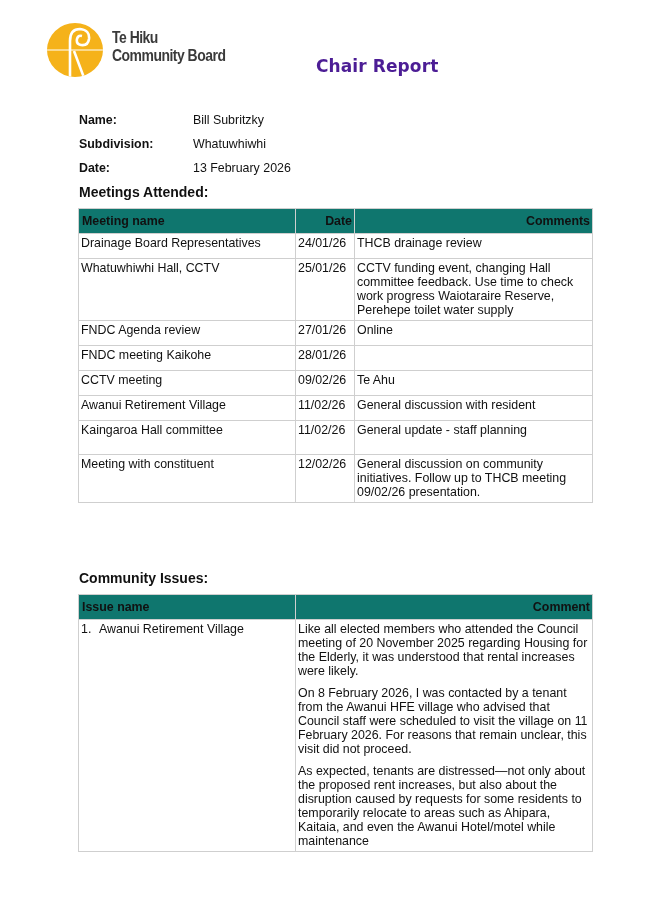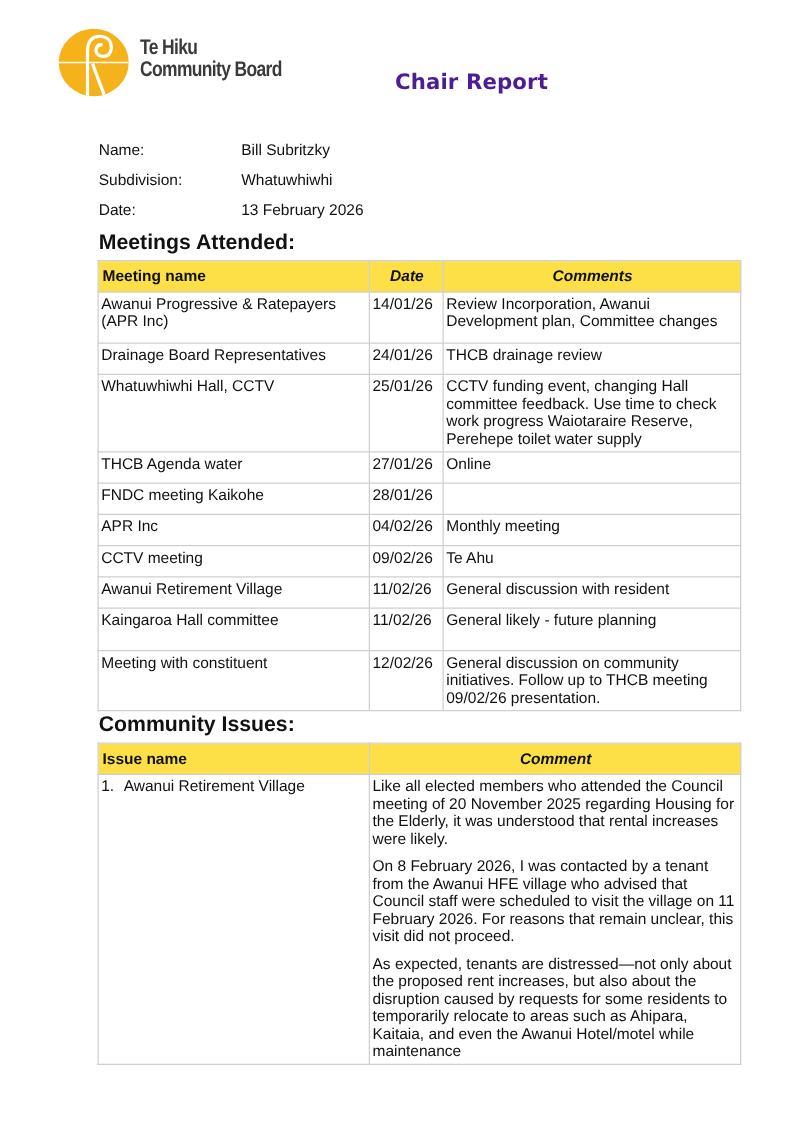--- a/index.html
+++ b/index.html
@@ -6,27 +6,27 @@
   body { width: 645px; height: 912px; position: relative; overflow: hidden;
          font-family: "Liberation Sans", sans-serif; color: #111; }
   .logo { position: absolute; left: 46px; top: 21px; width: 180px; height: 58px; }
   .logo svg { position: absolute; left: 0; top: 0; }
   .logo-text { position: absolute; left: 66px; top: 8px; font-family: "Liberation Sans", sans-serif;
                font-weight: bold; color: #3a3a3a; font-size: 17px; line-height: 18px;
                letter-spacing: -0.6px; transform: scaleX(0.82); transform-origin: left top; white-space: nowrap; }
   .title { position: absolute; left: 316px; top: 56px; font-size: 17px; font-weight: bold;
            font-family: "DejaVu Sans", sans-serif; color: #4c1d95; letter-spacing: 0.1px; }
   .meta { position: absolute; left: 79px; font-size: 12.4px; }
-  .meta .lbl { position: absolute; left: 0; white-space: nowrap; }
+  .meta .lbl { position: absolute; left: 0; white-space: nowrap; font-weight: bold; }
   .meta .val { position: absolute; left: 78px; white-space: nowrap; margin-left: 36px; }
-  .section-h { position: absolute; left: 79px; font-size: 17px; font-weight: bold; text-align: right; }
+  .section-h { position: absolute; left: 79px; font-size: 14px; font-weight: bold; text-align: right; }
   table { position: absolute; border-collapse: collapse; font-size: 12.4px; line-height: 14px; }
   td, th { border: 1px solid #cfcfcf; vertical-align: top; padding: 2px 2px 3px 2px; text-align: left; }
-  th { background: #fde047; font-weight: bold; padding: 5px 2px 5px 3px; }
-  th.center { text-align: center; font-style: italic; }
+  th { background: #0f766e; font-weight: bold; padding: 5px 2px 5px 3px; }
+  th.center { text-align: right; }
   .meetings { left: 78px; top: 208px; width: 515px; }
   .issues { left: 78px; top: 594px; width: 515px; }
   .issues td p { margin: 0 0 8px 0; }
   .issues td p:last-child { margin-bottom: 0; }
   .num { display: inline-block; width: 18px; }
 </style>
 </head>
 <body>
 
 <div class="logo">
@@ -73,64 +73,54 @@
       <col>
     </colgroup>
   <thead>
     <tr>
       <th>Meeting name</th>
       <th class="center">Date</th>
       <th class="center">Comments</th>
     </tr>
   </thead>
   <tbody>
-    <tr style="height:41px">
-      <td>Awanui Progressive &amp; Ratepayers (APR Inc)</td>
-      <td>14/01/26</td>
-      <td>Review Incorporation, Awanui Development plan, Committee changes</td>
-    </tr>
     <tr style="height:25px">
       <td>Drainage Board Representatives</td>
       <td>24/01/26</td>
       <td>THCB drainage review</td>
     </tr>
     <tr>
       <td>Whatuwhiwhi Hall, CCTV</td>
       <td>25/01/26</td>
       <td>CCTV funding event, changing Hall committee feedback. Use time to check work progress Waiotaraire Reserve, Perehepe toilet water supply</td>
     </tr>
     <tr style="height:25px">
-      <td>THCB Agenda water</td>
+      <td>FNDC Agenda review</td>
       <td>27/01/26</td>
       <td>Online</td>
     </tr>
     <tr style="height:25px">
       <td>FNDC meeting Kaikohe</td>
       <td>28/01/26</td>
       <td></td>
-    </tr>
-    <tr style="height:25px">
-      <td>APR Inc</td>
-      <td>04/02/26</td>
-      <td>Monthly meeting</td>
     </tr>
     <tr style="height:25px">
       <td>CCTV meeting</td>
       <td>09/02/26</td>
       <td>Te Ahu</td>
     </tr>
     <tr style="height:25px">
       <td>Awanui Retirement Village</td>
       <td>11/02/26</td>
       <td>General discussion with resident</td>
     </tr>
     <tr style="height:34px">
       <td>Kaingaroa Hall committee</td>
       <td>11/02/26</td>
-      <td>General likely - future planning</td>
+      <td>General update - staff planning</td>
     </tr>
     <tr>
       <td>Meeting with constituent</td>
       <td>12/02/26</td>
       <td>General discussion on community initiatives. Follow up to THCB meeting 09/02/26 presentation.</td>
     </tr>
   </tbody>
 </table>
 
 <div class="section-h" style="top:570px">Community Issues:</div>

